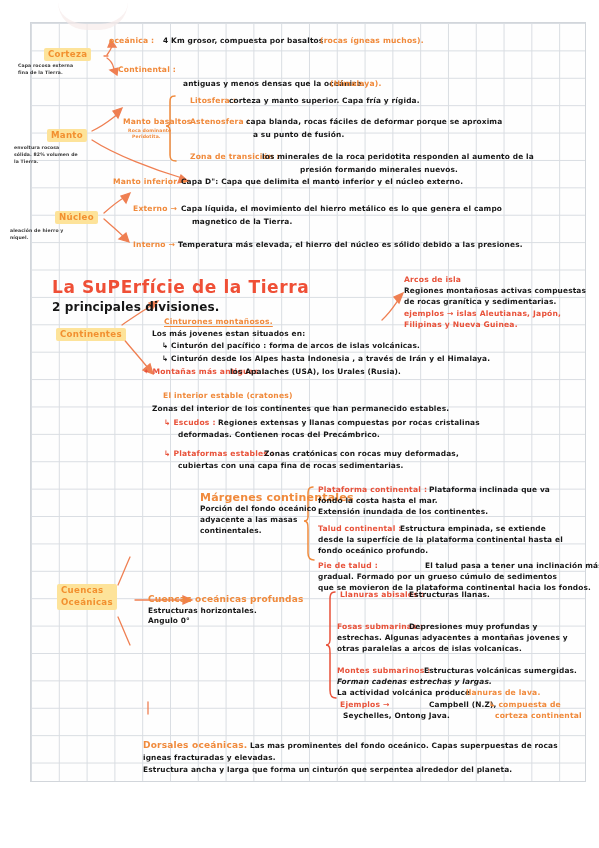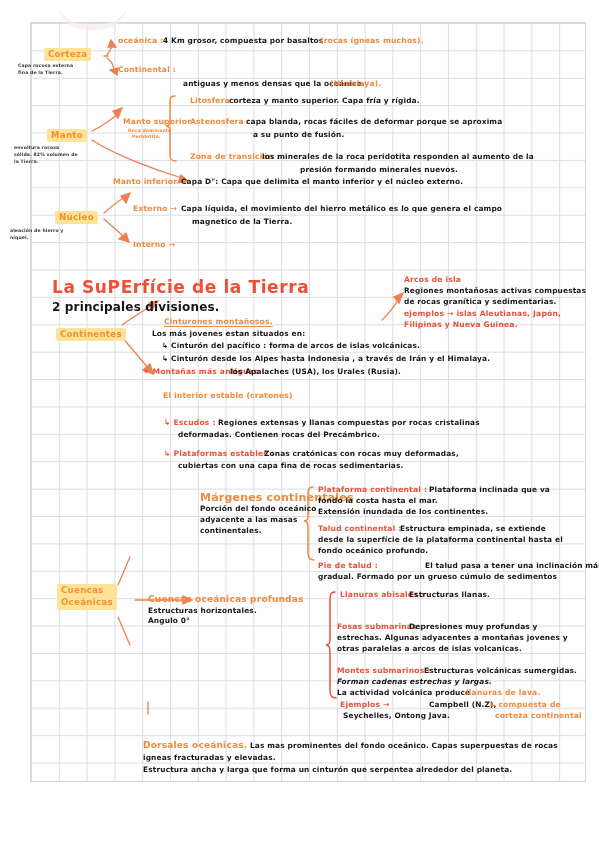--- a/index.html
+++ b/index.html
@@ -90,34 +90,34 @@
 
     <path class="brr" d="M335,592 C330,592 330,596 330,600 L330,640 C330,645 326,645 326,645 C330,645 330,649 330,653 L330,690 C330,695 331,698 336,698"></path>
 
     <path class="ar" d="M148,702 C148,706 148,710 148,714"></path>
   </svg>
 
   <div class="hl" style="left:44px;top:48px;">Corteza</div>
   <div class="t tiny" style="left:18px;top:63px;">Capa rocosa externa</div>
   <div class="t tiny" style="left:18px;top:70px;">fina de la Tierra.</div>
 
-  <div class="t org" style="left:118px;top:37px;">oceánica :</div>
+  <div class="t org" style="left:109px;top:37px;">oceánica :</div>
   <div class="t blk" style="left:163px;top:37px;">4 Km grosor, compuesta por basaltos</div>
   <div class="t org" style="left:320px;top:37px;">(rocas ígneas muchos).</div>
 
   <div class="t org" style="left:118px;top:66px;">Continental :</div>
   <div class="t blk" style="left:183px;top:80px;">antiguas y menos densas que la oceánica.</div>
   <div class="t org" style="left:330px;top:80px;">(Himalaya).</div>
 
   <div class="hl" style="left:47px;top:129px;">Manto</div>
   <div class="t tiny" style="left:14px;top:145px;">envoltura rocosa</div>
   <div class="t tiny" style="left:14px;top:152px;">sólida. 82% volumen de</div>
   <div class="t tiny" style="left:14px;top:159px;">la Tierra.</div>
 
-  <div class="t org" style="left:123px;top:118px;">Manto superior</div>
+  <div class="t org" style="left:123px;top:118px;">Manto basaltos</div>
   <div class="t tinyorg" style="left:128px;top:128px;">Roca dominante</div>
   <div class="t tinyorg" style="left:132px;top:134px;">Peridotita.</div>
 
   <div class="t org" style="left:190px;top:97px;">Litosfera :</div>
   <div class="t blk" style="left:229px;top:97px;">corteza y manto superior. Capa fría y rígida.</div>
 
   <div class="t org" style="left:190px;top:118px;">Astenosfera :</div>
   <div class="t blk" style="left:246px;top:118px;">capa blanda, rocas fáciles de deformar porque se aproxima</div>
   <div class="t blk" style="left:253px;top:131px;">a su punto de fusión.</div>
 
@@ -130,40 +130,42 @@
 
   <div class="hl" style="left:55px;top:211px;">Núcleo</div>
   <div class="t tiny" style="left:10px;top:228px;">aleación de hierro y</div>
   <div class="t tiny" style="left:10px;top:235px;">níquel.</div>
 
   <div class="t org" style="left:133px;top:205px;">Externo →</div>
   <div class="t blk" style="left:181px;top:205px;">Capa líquida, el movimiento del hierro metálico es lo que genera el campo</div>
   <div class="t blk" style="left:192px;top:218px;">magnetico de la Tierra.</div>
 
   <div class="t org" style="left:133px;top:241px;">Interno →</div>
+  <div class="t blk" style="left:178px;top:241px;">Temperatura más elevada, el hierro del núcleo es sólido debido a las presiones.</div>
 
   <div class="t redbig" style="left:52px;top:277px;">La SuPErfície de la Tierra</div>
   <div class="t blk" style="left:52px;top:300px;font-size:12px;">2 principales divisiones.</div>
 
   <div class="hl" style="left:56px;top:328px;">Continentes</div>
 
   <div class="t org u" style="left:164px;top:318px;">Cinturones montañosos.</div>
   <div class="t blk" style="left:152px;top:330px;">Los más jovenes estan situados en:</div>
   <div class="t blk" style="left:162px;top:342px;text-align:center;">↳ Cinturón del pacífico : forma de arcos de islas volcánicas.</div>
   <div class="t blk" style="left:162px;top:355px;">↳ Cinturón desde los Alpes hasta Indonesia , a través de Irán y el Himalaya.</div>
   <div class="t red" style="left:143px;top:368px;">✦ Montañas más antiguas :</div>
   <div class="t blk" style="left:230px;top:368px;">los Apalaches (USA), los Urales (Rusia).</div>
 
   <div class="t red" style="left:404px;top:276px;">Arcos de isla</div>
   <div class="t blk" style="left:404px;top:287px;">Regiones montañosas activas compuestas</div>
   <div class="t blk" style="left:404px;top:298px;">de rocas granítica y sedimentarias.</div>
   <div class="t red" style="left:404px;top:310px;">ejemplos → islas Aleutianas, Japón,</div>
   <div class="t red" style="left:404px;top:321px;">Filipinas y Nueva Guinea.</div>
 
   <div class="t org" style="left:163px;top:392px;">El interior estable (cratones)</div>
+  <div class="t blk" style="left:152px;top:405px;">Zonas del interior de los continentes que han permanecido estables.</div>
 
   <div class="t red" style="left:164px;top:419px;">↳ Escudos :</div>
   <div class="t blk" style="left:218px;top:419px;">Regiones extensas y llanas compuestas por rocas cristalinas</div>
   <div class="t blk" style="left:178px;top:431px;">deformadas. Contienen rocas del Precámbrico.</div>
 
   <div class="t red" style="left:164px;top:450px;">↳ Plataformas estables :</div>
   <div class="t blk" style="left:264px;top:450px;">Zonas cratónicas con rocas muy deformadas,</div>
   <div class="t blk" style="left:178px;top:462px;">cubiertas con una capa fina de rocas sedimentarias.</div>
 
   <div class="t org" style="left:200px;top:492px;font-size:11px;">Márgenes continentales</div>
@@ -177,20 +179,21 @@
   <div class="t blk" style="left:318px;top:508px;">Extensión inundada de los continentes.</div>
 
   <div class="t red" style="left:318px;top:525px;">Talud continental :</div>
   <div class="t blk" style="left:400px;top:525px;">Estructura empinada, se extiende</div>
   <div class="t blk" style="left:318px;top:536px;">desde la superfície de la plataforma continental hasta el</div>
   <div class="t blk" style="left:318px;top:547px;">fondo oceánico profundo.</div>
 
   <div class="t red" style="left:318px;top:562px;">Pie de talud :</div>
   <div class="t blk" style="left:385px;top:562px;padding-left:40px;">El talud pasa a tener una inclinación más</div>
   <div class="t blk" style="left:318px;top:573px;">gradual. Formado por un grueso cúmulo de sedimentos</div>
+  <div class="t blk" style="left:318px;top:584px;">que se movieron de la plataforma continental hacia los fondos.</div>
 
   <div class="hl two" style="left:57px;top:584px;line-height:1.35;"><span>Cuencas</span><br><span>Oceánicas</span></div>
 
   <div class="t org" style="left:148px;top:594px;font-size:9px;">Cuencas oceánicas profundas</div>
   <div class="t blk" style="left:148px;top:607px;">Estructuras horizontales.</div>
   <div class="t blk" style="left:148px;top:617px;">Angulo 0°</div>
 
   <div class="t red" style="left:340px;top:591px;">Llanuras abisales :</div>
   <div class="t blk" style="left:409px;top:591px;">Estructuras llanas.</div>
 

